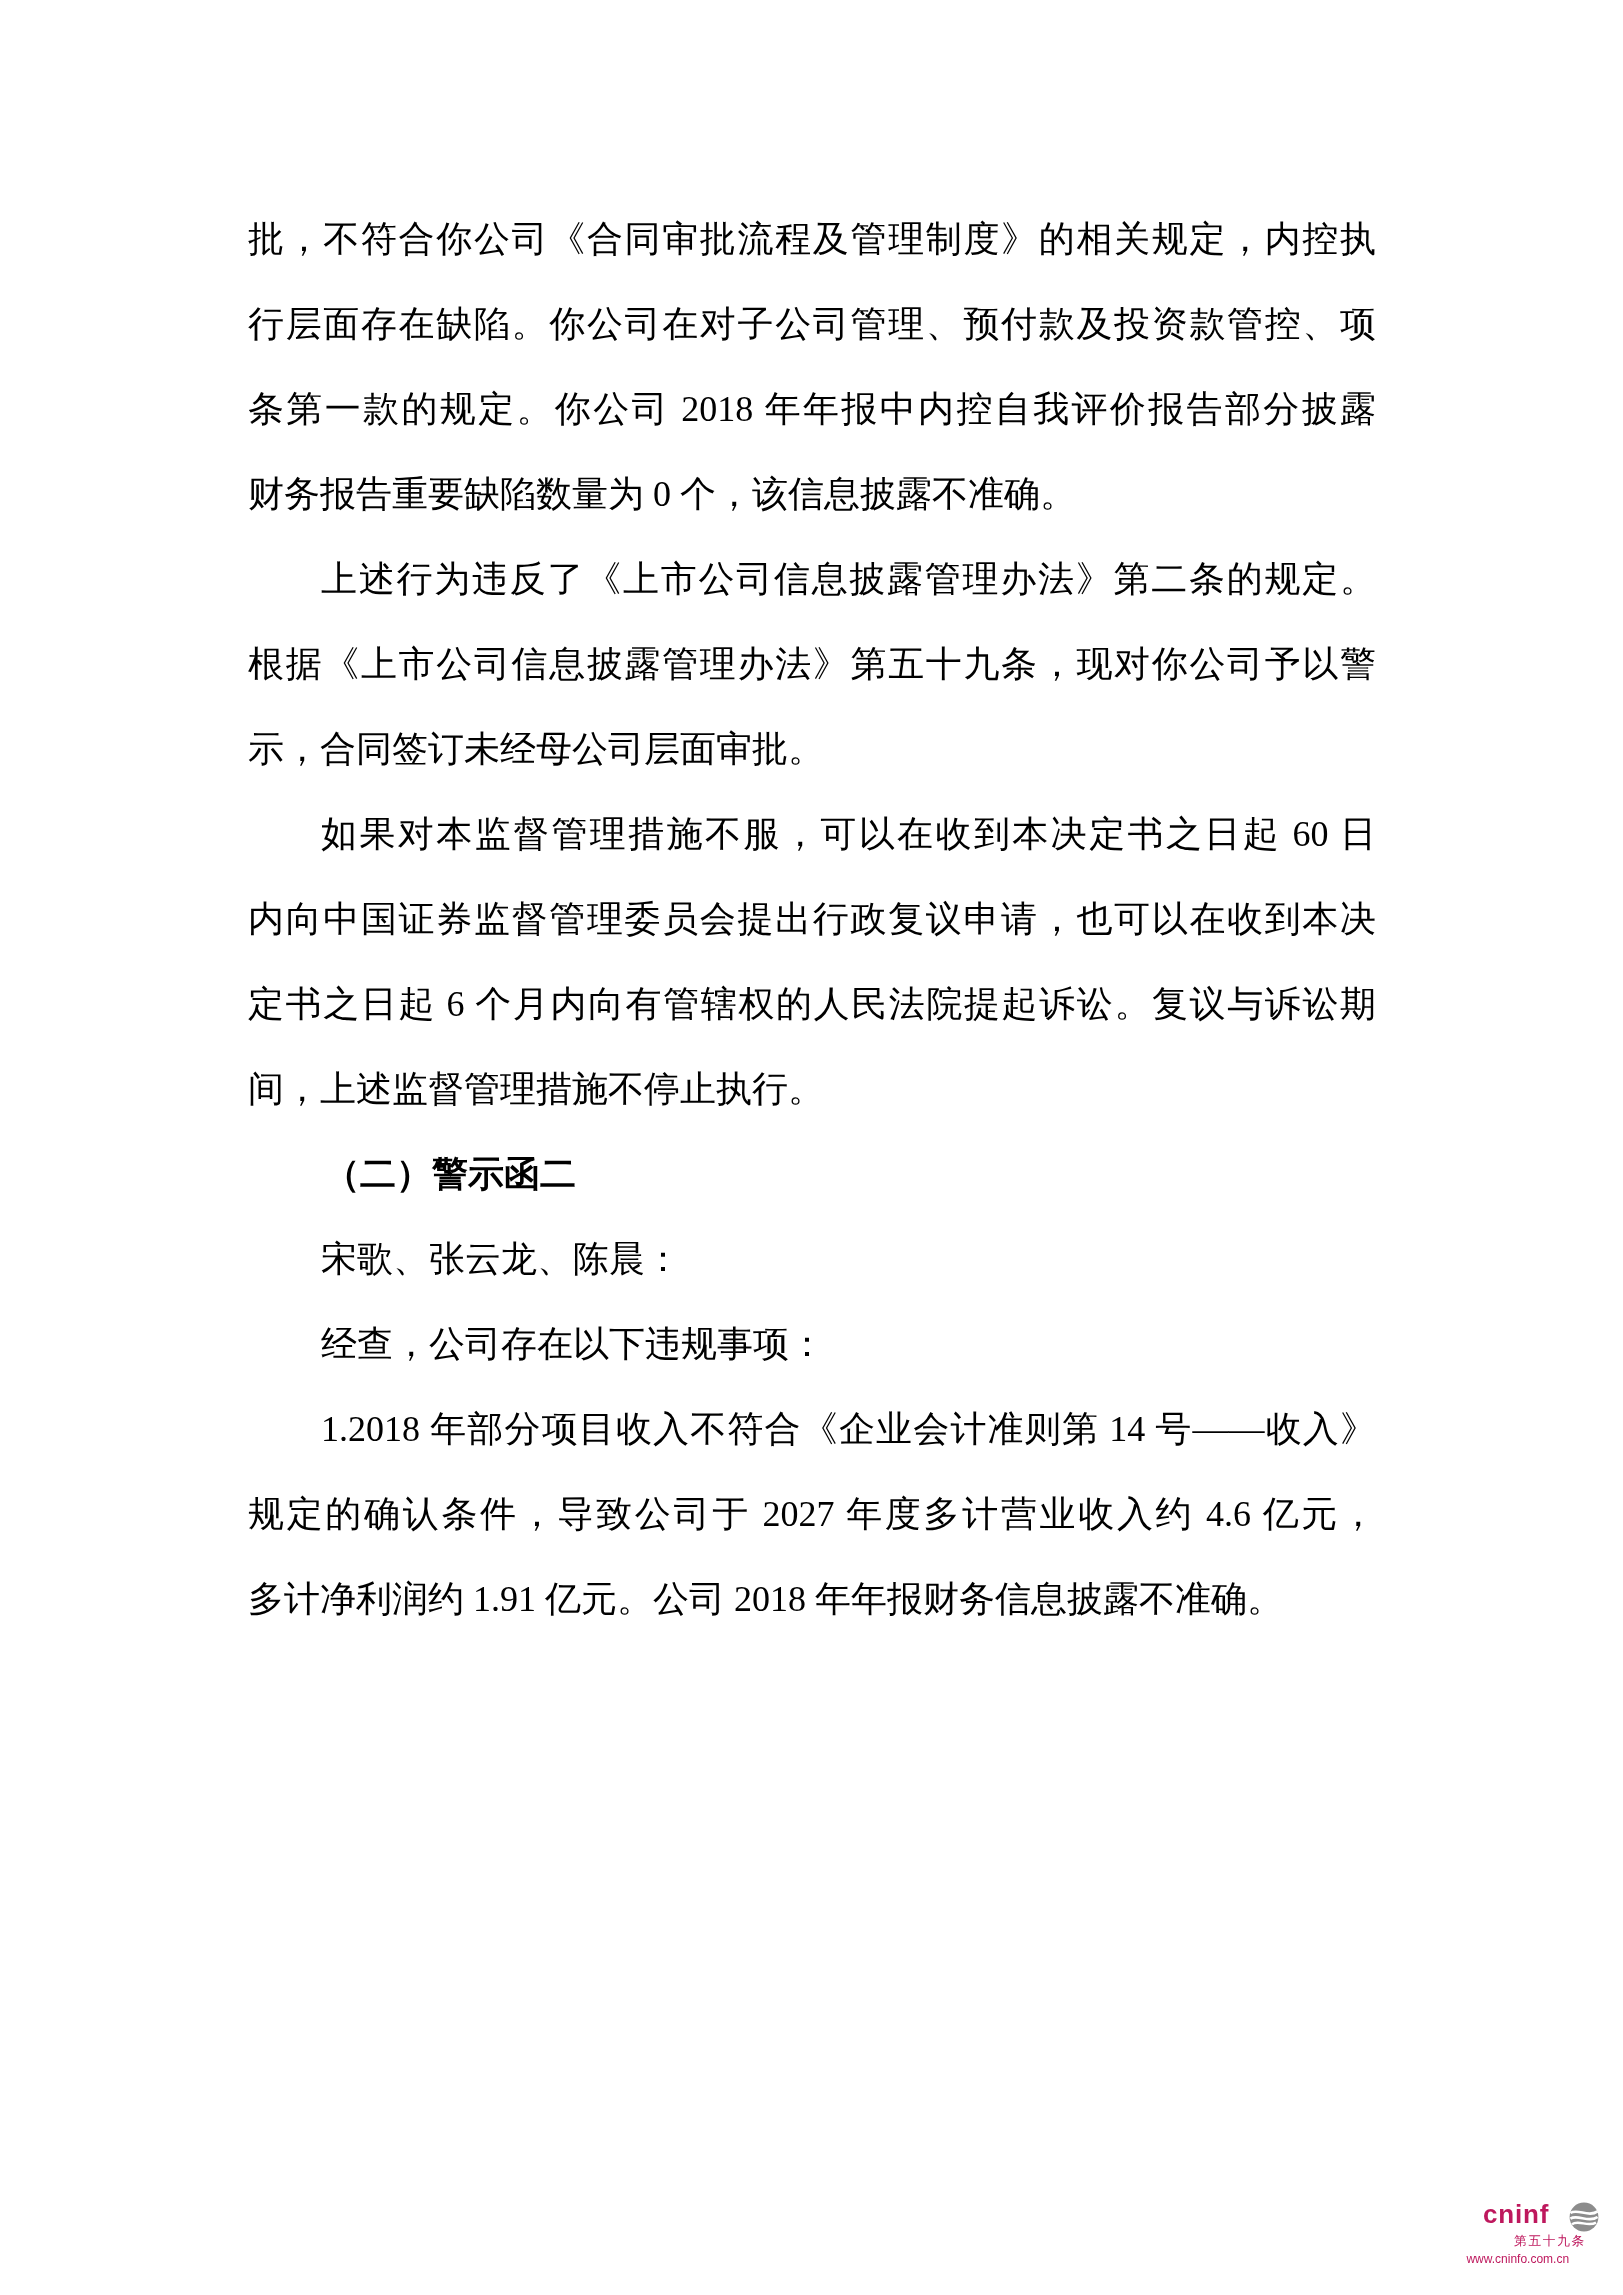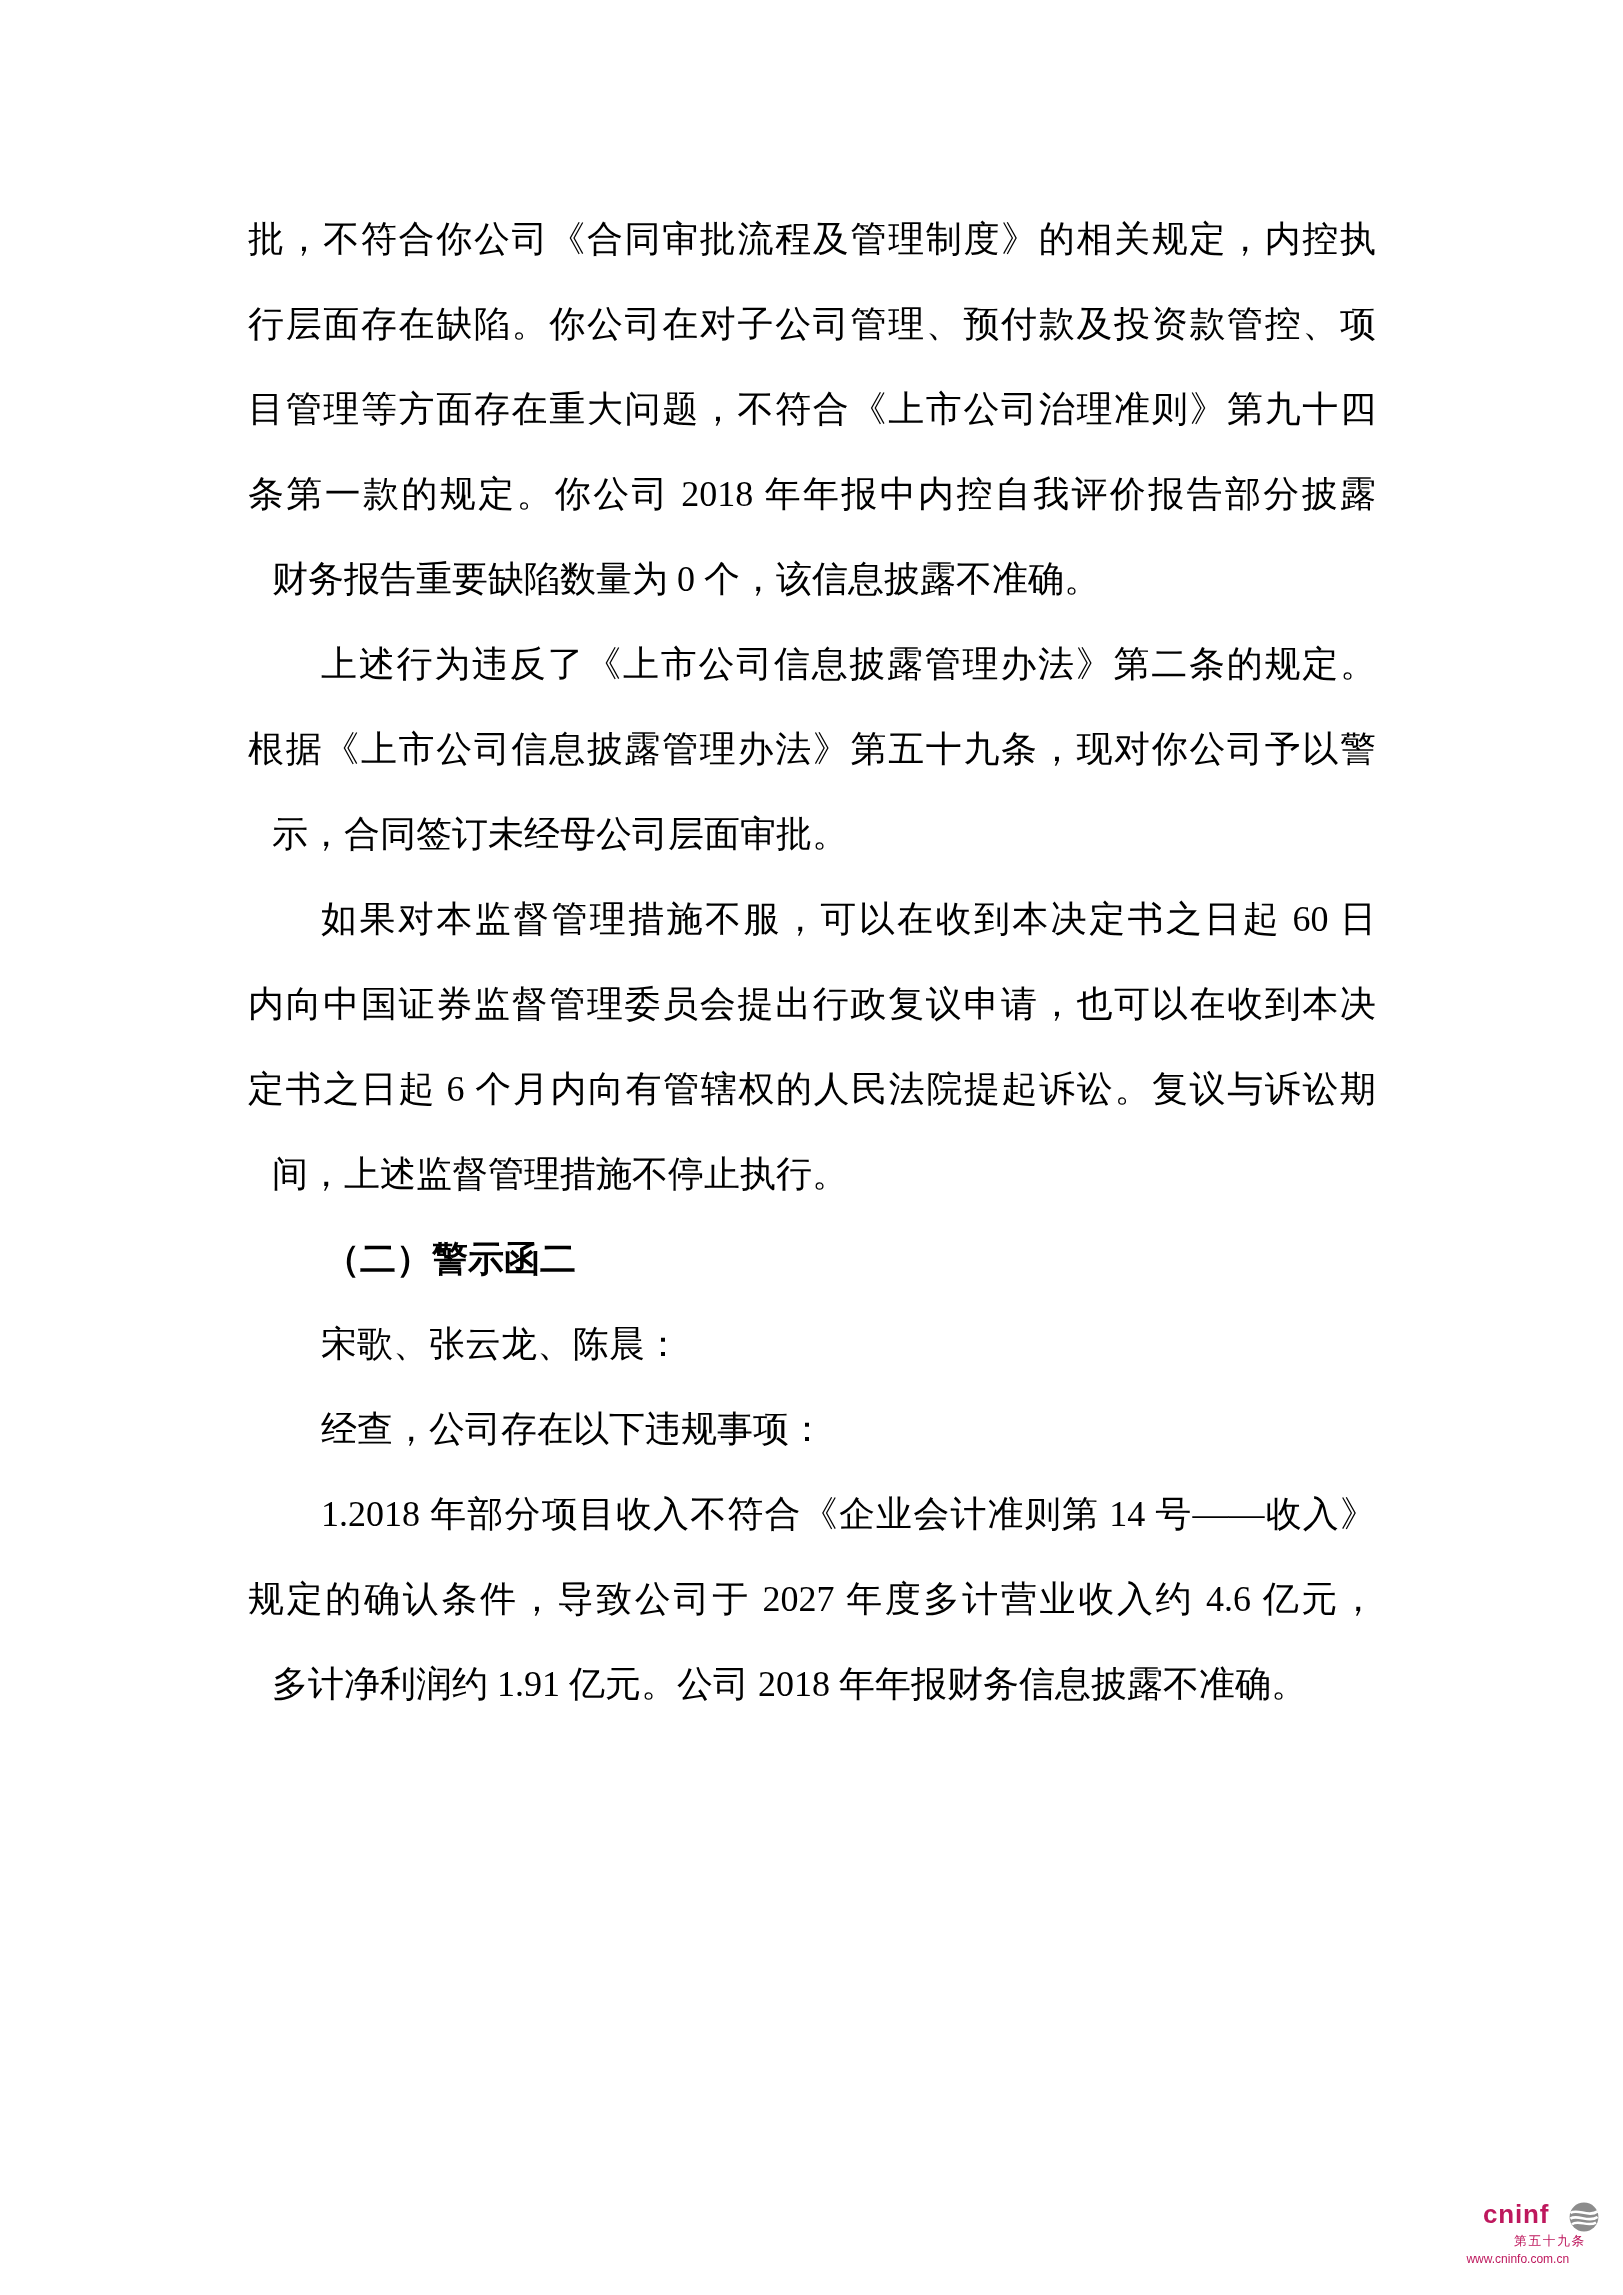--- a/index.html
+++ b/index.html
@@ -36,21 +36,20 @@
     line-height: 85px;
     font-size: 36px;
     white-space: nowrap;
     overflow: visible;
     text-align: justify;
     text-align-last: justify;
     text-justify: inter-character;
   }
   .line.last {
     text-align-last: left;
-    margin-left: 24px;
   }
   .line.indent {
     padding-left: 73px;
   }
   .line.heading {
     font-weight: bold;
     padding-left: 76px;
     text-align-last: left;
   }
   .line.short {
@@ -102,21 +101,20 @@
 </style>
 </head>
 <body>
 
 <div class="page">
   <div class="body-text">
 
     <div>
       <div class="line">批，不符合你公司《合同审批流程及管理制度》的相关规定，内控执</div>
       <div class="line">行层面存在缺陷。你公司在对子公司管理、预付款及投资款管控、项</div>
-      <div class="line">目管理等方面存在重大问题，不符合《上市公司治理准则》第九十四</div>
       <div class="line">条第一款的规定。你公司 2018 年年报中内控自我评价报告部分披露</div>
       <div class="line last">财务报告重要缺陷数量为 0 个，该信息披露不准确。</div>
     </div>
 
     <div>
       <div class="line indent">上述行为违反了《上市公司信息披露管理办法》第二条的规定。</div>
       <div class="line">根据《上市公司信息披露管理办法》第五十九条，现对你公司予以警</div>
       <div class="line last">示，合同签订未经母公司层面审批。</div>
     </div>
 

